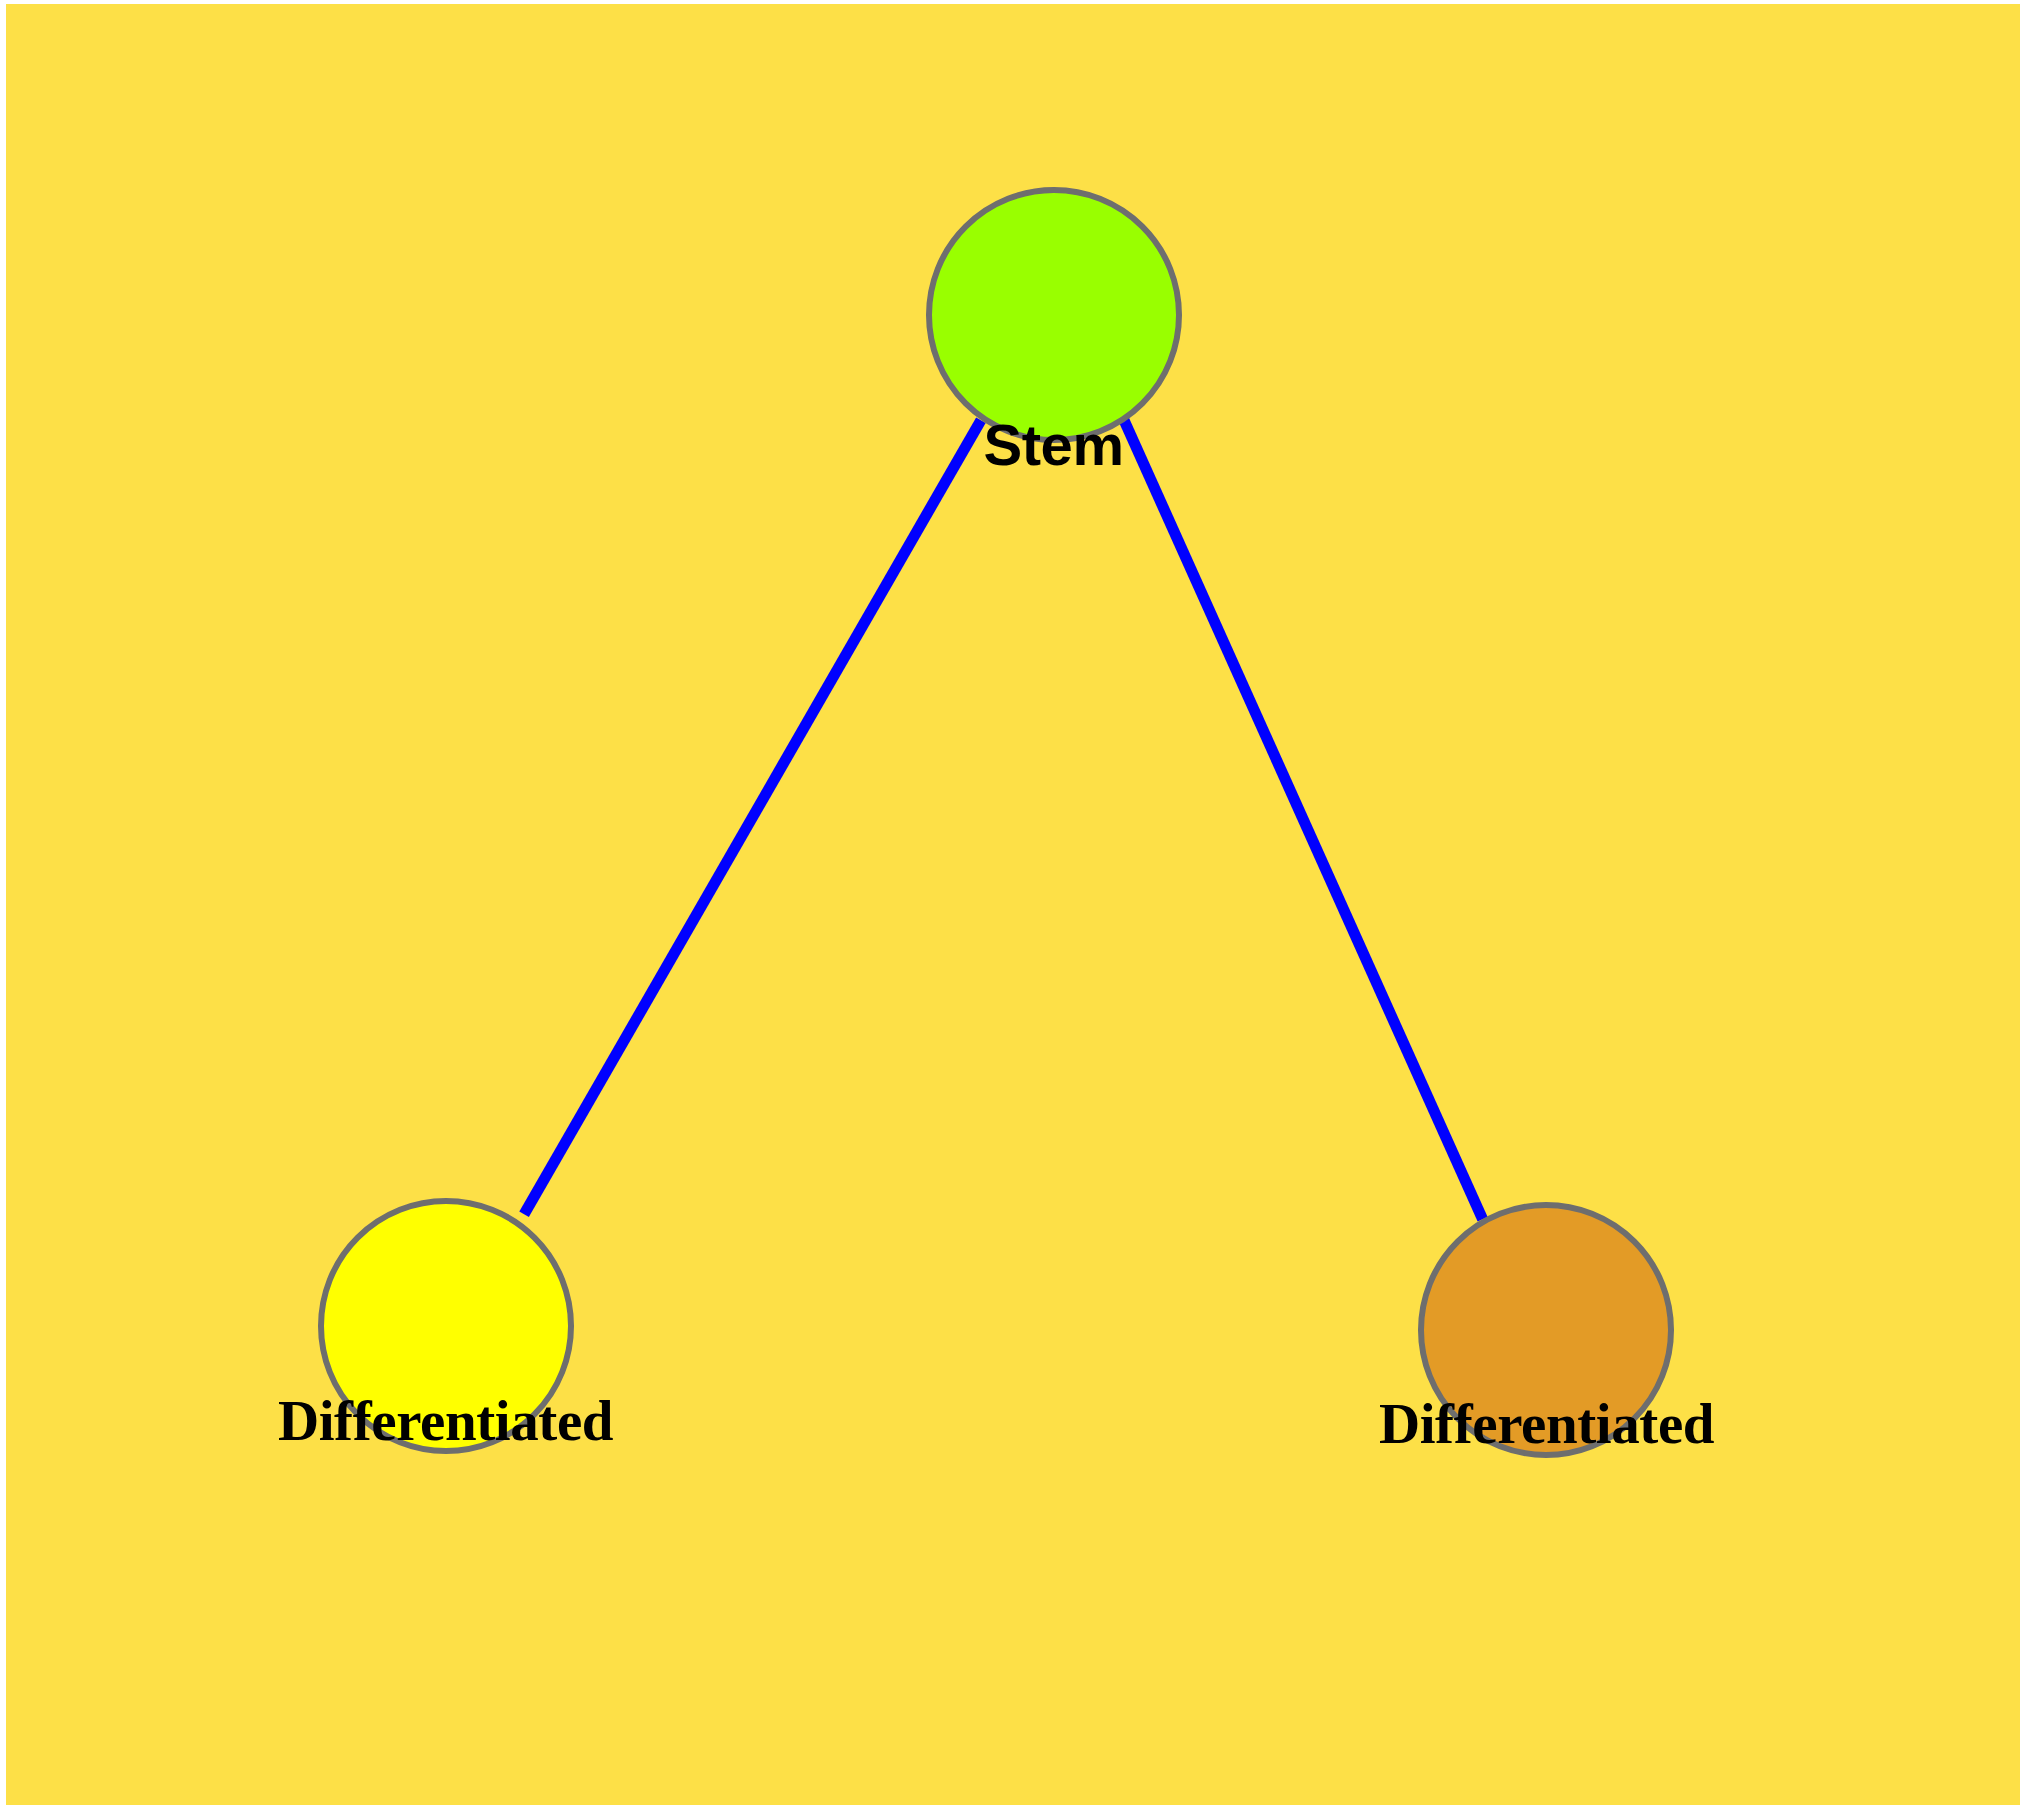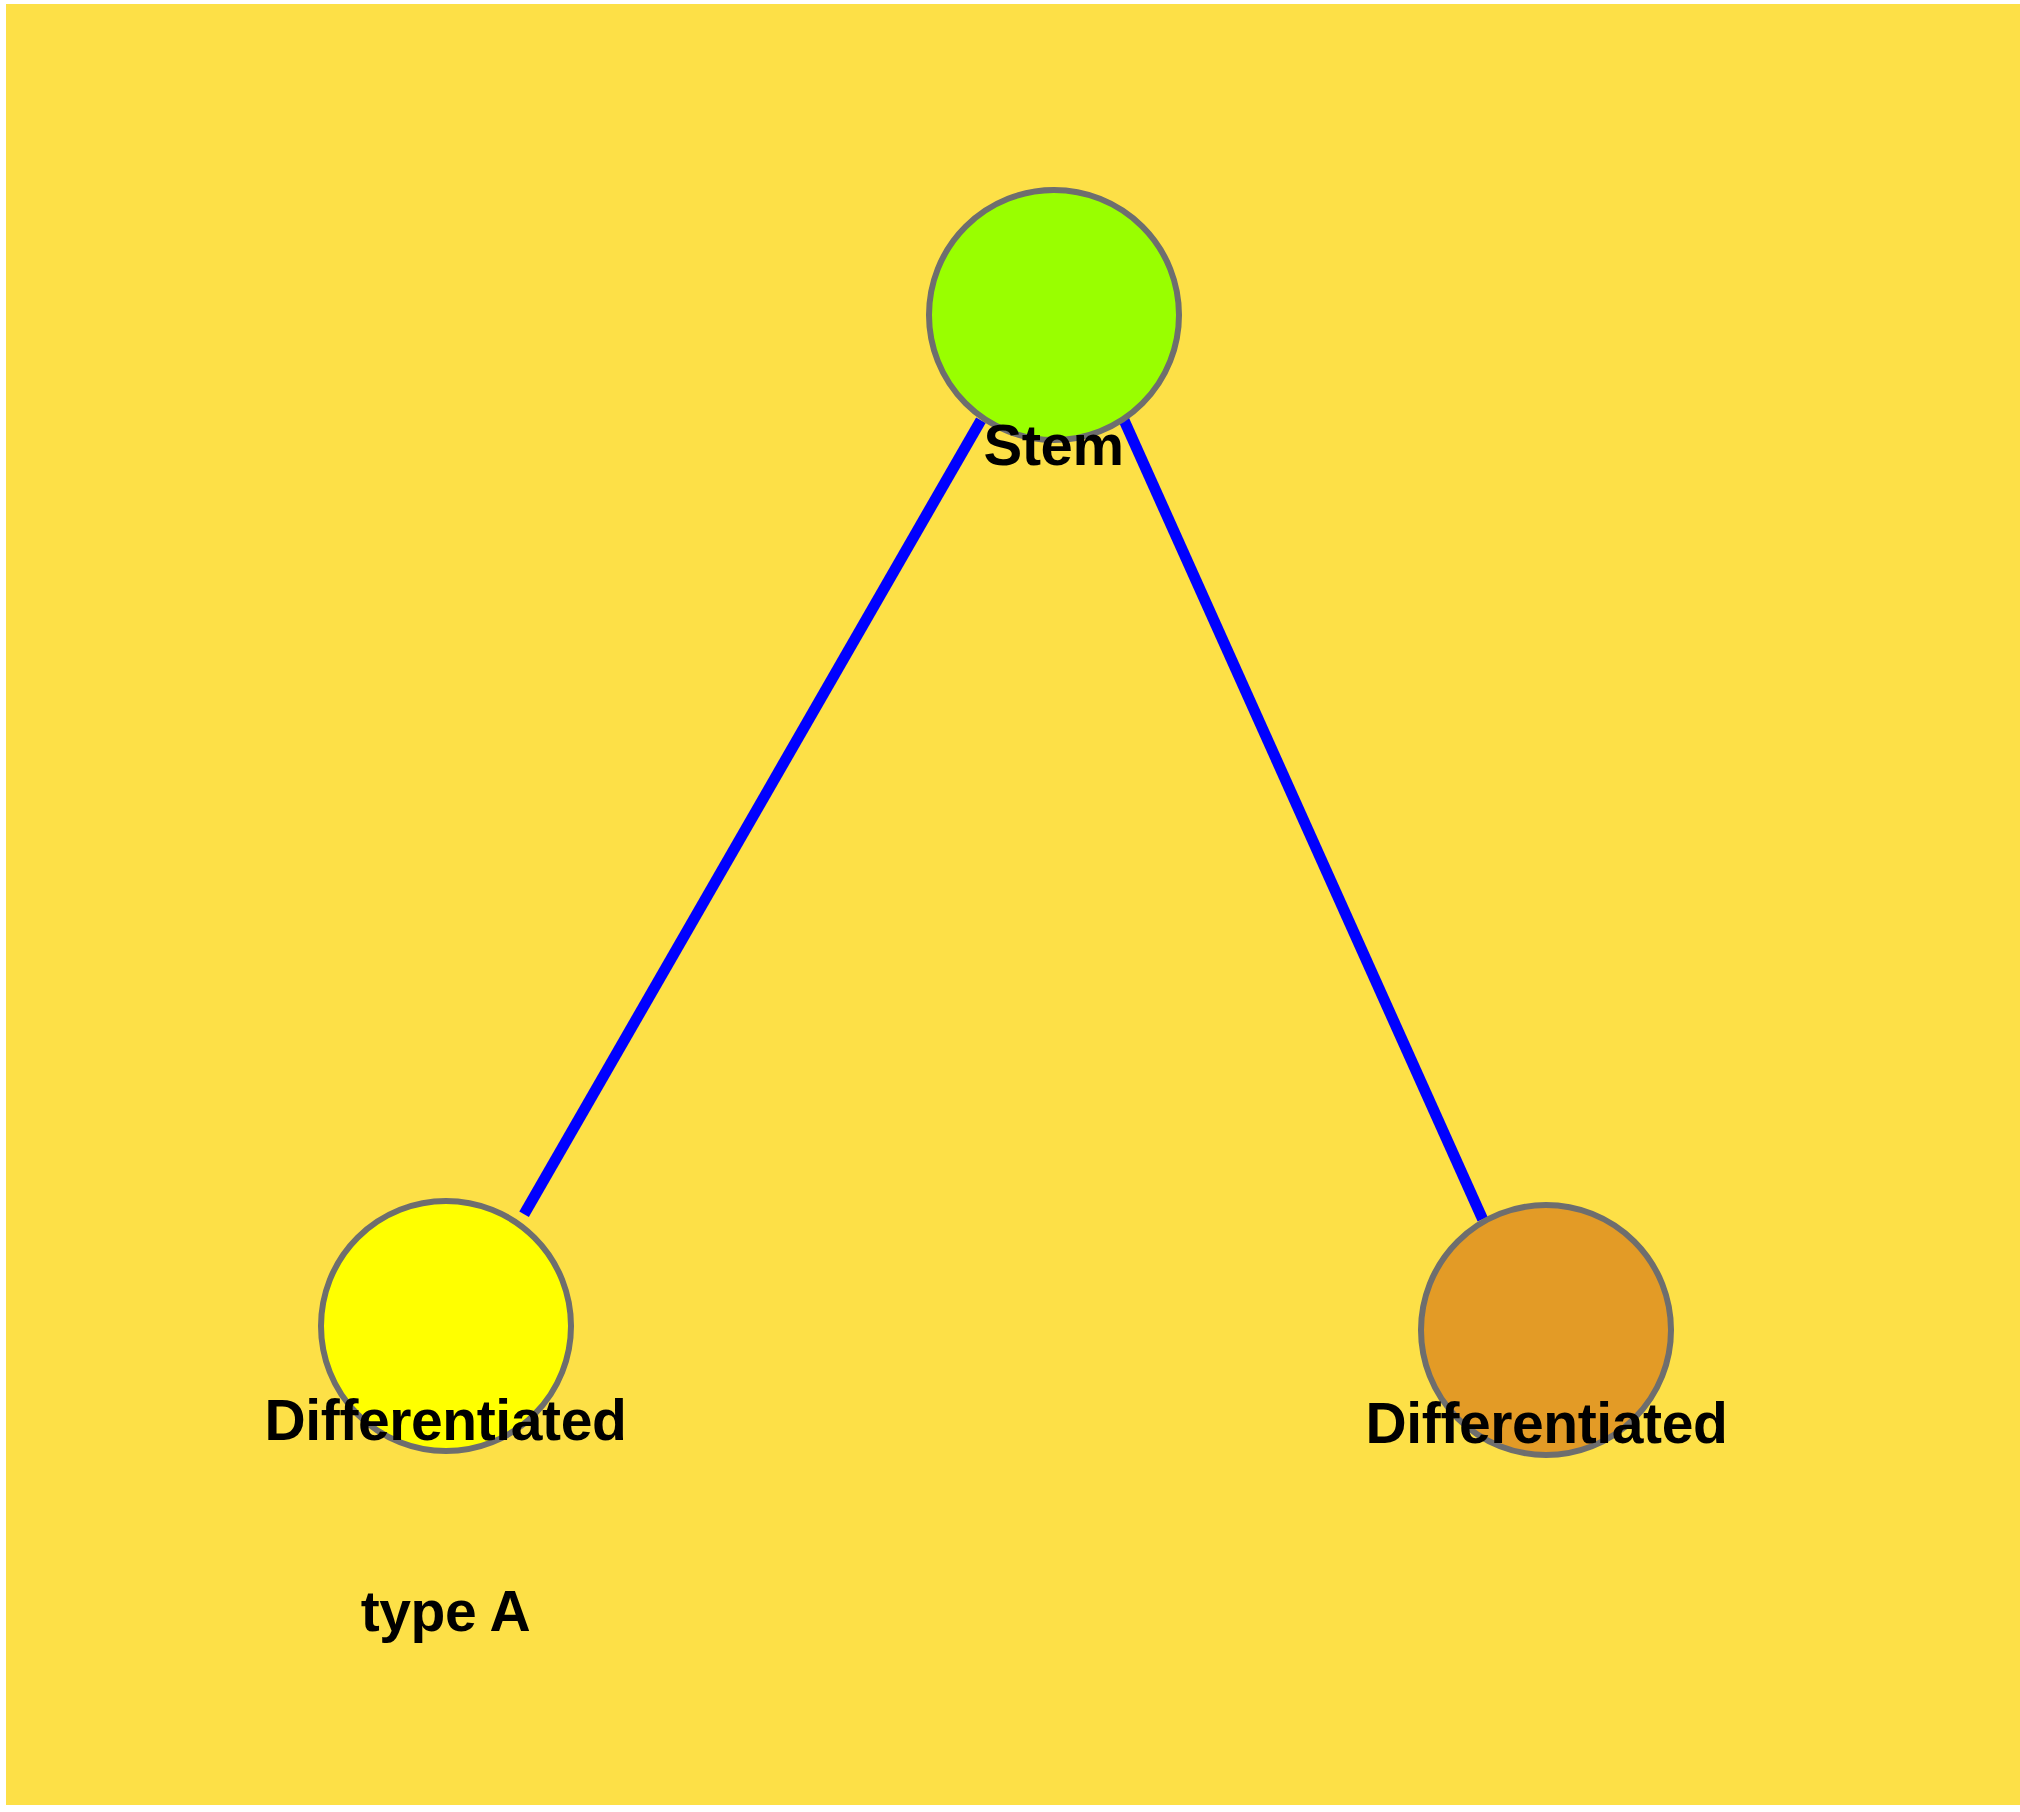--- a/index.html
+++ b/index.html
@@ -52,20 +52,21 @@
     letter-spacing: -0.4px;
     -webkit-font-smoothing: antialiased;
   }
   .label-stem {
     font-size: 58px;
     width: 593px;
   }
   .label-branch {
     font-size: 57px;
     width: 763px;
+    font-family: Liberation Serif, serif;
   }
 </style>
 </head>
 <body>
 
 <div id="graph-canvas">
   <div id="graph-plot">
 
     <svg id="edge-layer" viewBox="0 0 2384 2125">
       <line x1="1150" y1="491" x2="611" y2="1428" stroke="#0000ff" stroke-width="13" stroke-linecap="butt"></line>
@@ -77,21 +78,20 @@
     <div class="graph-node" style="left:312px; top:1194px; width:256px; height:256px; background:#ffff00;"></div>
 
     <div class="graph-node" style="left:1412px; top:1198px; width:256px; height:256px; background:#e39b26;"></div>
 
     <div class="node-label label-stem" style="left:751px; top:279px;">
       <div>Stem</div>
     </div>
 
     <div class="node-label label-branch" style="left:58px; top:1257px;">
       <div>Differentiated</div>
-      <div>type A</div>
     </div>
 
     <div class="node-label label-branch" style="left:1159px; top:1260px;">
       <div>Differentiated</div>
     </div>
 
   </div>
 </div>
 
 

